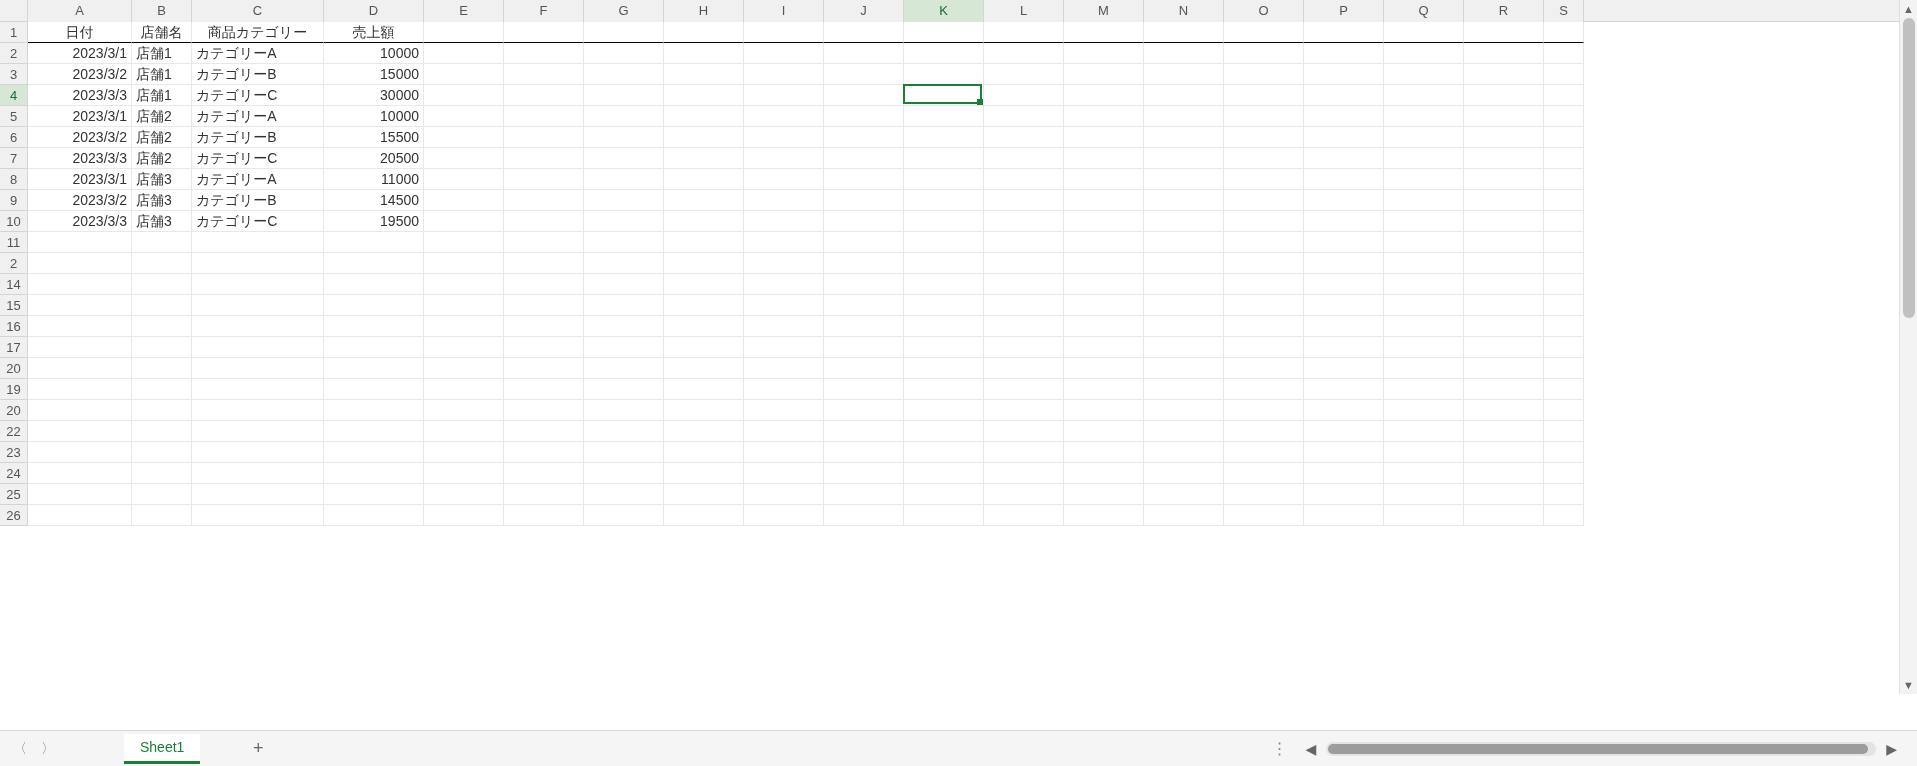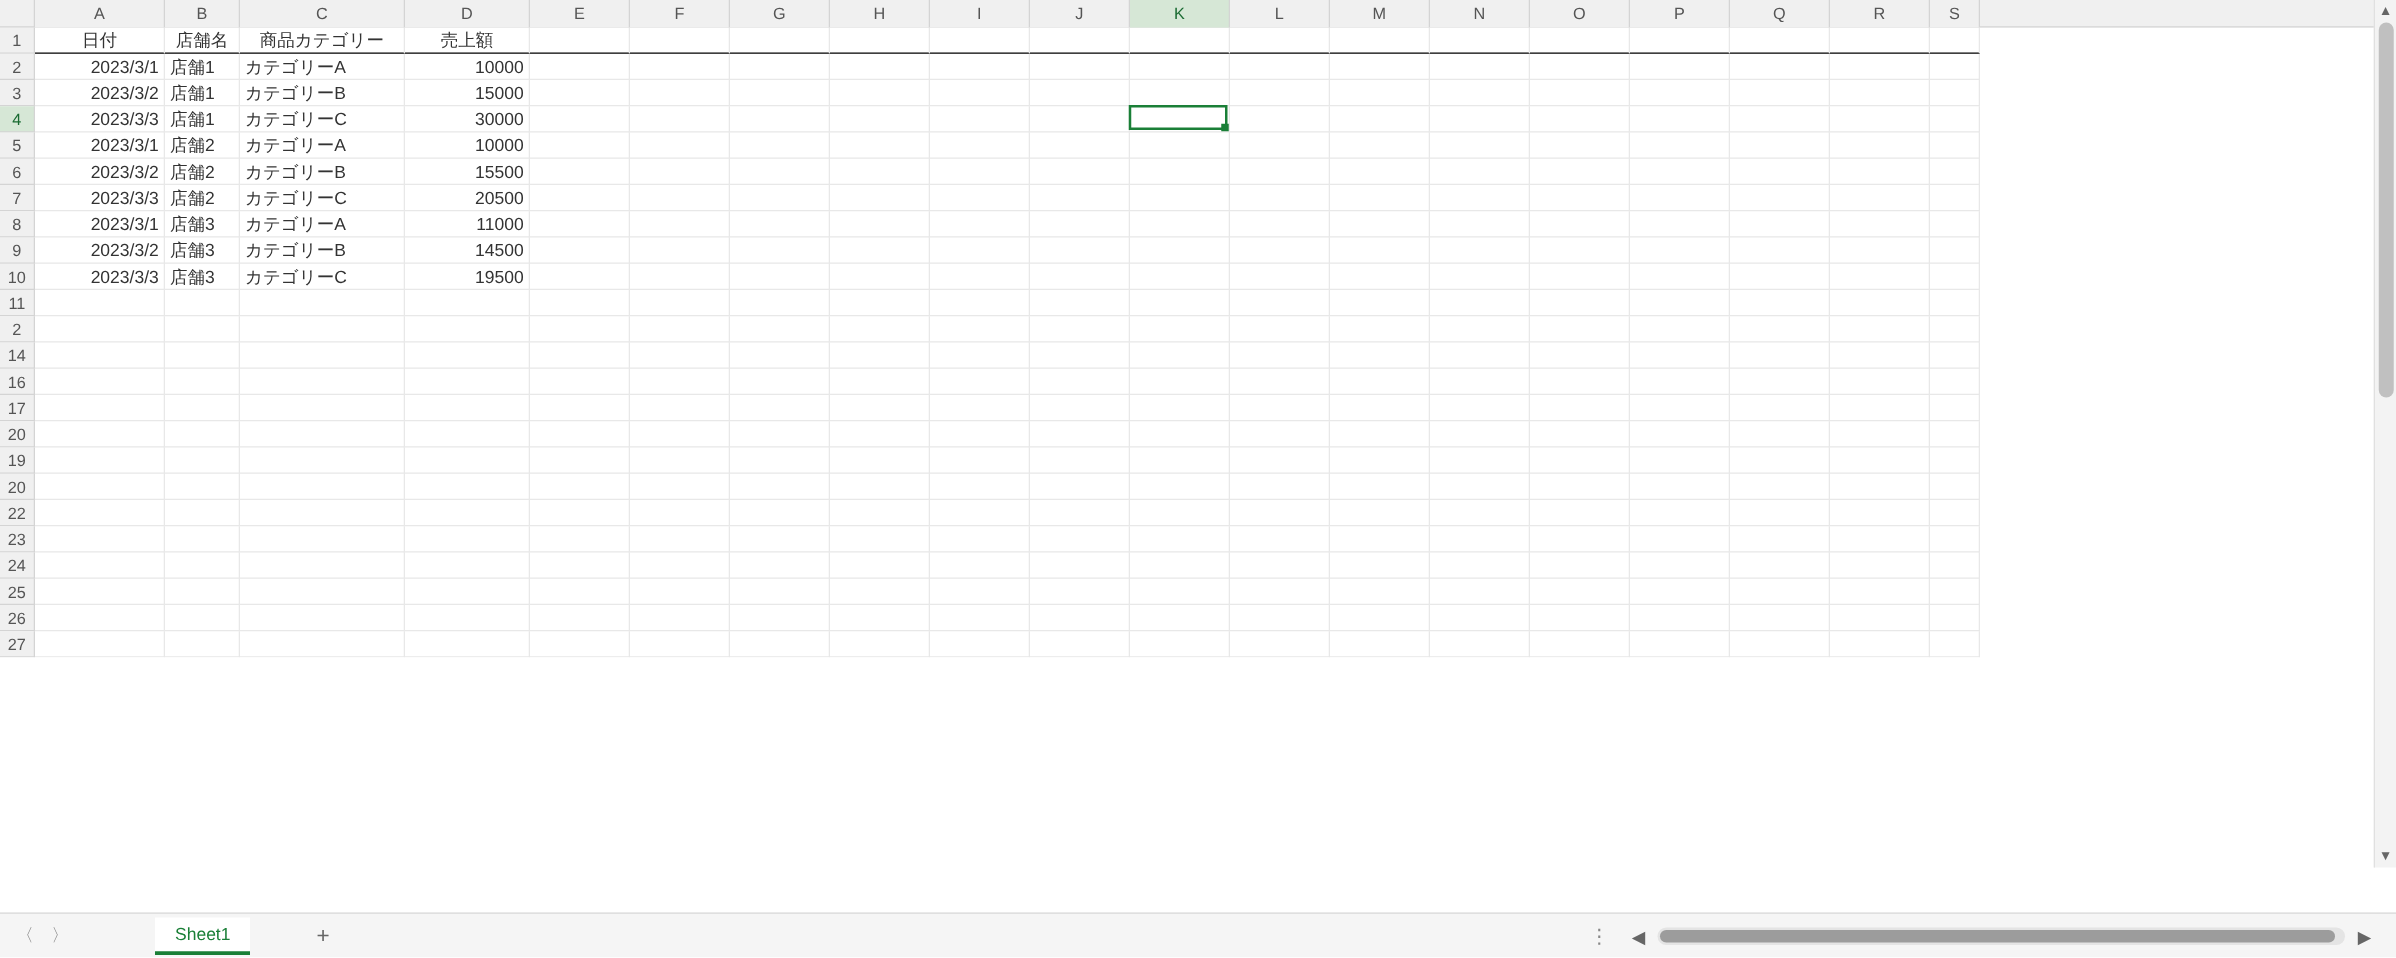--- a/index.html
+++ b/index.html
@@ -503,20 +503,42 @@
             <div class="cell" style="width: 80px;"></div>
             <div class="cell" style="width: 80px;"></div>
             <div class="cell" style="width: 80px;"></div>
             <div class="cell" style="width: 80px;"></div>
             <div class="cell" style="width: 80px;"></div>
             <div class="cell" style="width: 80px;"></div>
             <div class="cell" style="width: 80px;"></div>
             <div class="cell" style="width: 40px;"></div>
           </div>
           <div class="row">
+            <div class="row-header">15</div>
+            <div class="cell" style="width: 104px;"></div>
+            <div class="cell" style="width: 60px;"></div>
+            <div class="cell" style="width: 132px;"></div>
+            <div class="cell" style="width: 100px;"></div>
+            <div class="cell" style="width: 80px;"></div>
+            <div class="cell" style="width: 80px;"></div>
+            <div class="cell" style="width: 80px;"></div>
+            <div class="cell" style="width: 80px;"></div>
+            <div class="cell" style="width: 80px;"></div>
+            <div class="cell" style="width: 80px;"></div>
+            <div class="cell" style="width: 80px;"></div>
+            <div class="cell" style="width: 80px;"></div>
+            <div class="cell" style="width: 80px;"></div>
+            <div class="cell" style="width: 80px;"></div>
+            <div class="cell" style="width: 80px;"></div>
+            <div class="cell" style="width: 80px;"></div>
+            <div class="cell" style="width: 80px;"></div>
+            <div class="cell" style="width: 80px;"></div>
+            <div class="cell" style="width: 40px;"></div>
+          </div>
+          <div class="row">
             <div class="row-header">16</div>
             <div class="cell" style="width: 104px;"></div>
             <div class="cell" style="width: 60px;"></div>
             <div class="cell" style="width: 132px;"></div>
             <div class="cell" style="width: 100px;"></div>
             <div class="cell" style="width: 80px;"></div>
             <div class="cell" style="width: 80px;"></div>
             <div class="cell" style="width: 80px;"></div>
             <div class="cell" style="width: 80px;"></div>
             <div class="cell" style="width: 80px;"></div>
@@ -702,42 +724,20 @@
             <div class="cell" style="width: 80px;"></div>
             <div class="cell" style="width: 80px;"></div>
             <div class="cell" style="width: 80px;"></div>
             <div class="cell" style="width: 80px;"></div>
             <div class="cell" style="width: 80px;"></div>
             <div class="cell" style="width: 80px;"></div>
             <div class="cell" style="width: 40px;"></div>
           </div>
           <div class="row">
             <div class="row-header">26</div>
-            <div class="cell" style="width: 104px;"></div>
-            <div class="cell" style="width: 60px;"></div>
-            <div class="cell" style="width: 132px;"></div>
-            <div class="cell" style="width: 100px;"></div>
-            <div class="cell" style="width: 80px;"></div>
-            <div class="cell" style="width: 80px;"></div>
-            <div class="cell" style="width: 80px;"></div>
-            <div class="cell" style="width: 80px;"></div>
-            <div class="cell" style="width: 80px;"></div>
-            <div class="cell" style="width: 80px;"></div>
-            <div class="cell" style="width: 80px;"></div>
-            <div class="cell" style="width: 80px;"></div>
-            <div class="cell" style="width: 80px;"></div>
-            <div class="cell" style="width: 80px;"></div>
-            <div class="cell" style="width: 80px;"></div>
-            <div class="cell" style="width: 80px;"></div>
-            <div class="cell" style="width: 80px;"></div>
-            <div class="cell" style="width: 80px;"></div>
-            <div class="cell" style="width: 40px;"></div>
-          </div>
-          <div class="row">
-            <div class="row-header">27</div>
             <div class="cell" style="width: 104px;"></div>
             <div class="cell" style="width: 60px;"></div>
             <div class="cell" style="width: 132px;"></div>
             <div class="cell" style="width: 100px;"></div>
             <div class="cell" style="width: 80px;"></div>
             <div class="cell" style="width: 80px;"></div>
             <div class="cell" style="width: 80px;"></div>
             <div class="cell" style="width: 80px;"></div>
             <div class="cell" style="width: 80px;"></div>
             <div class="cell" style="width: 80px;"></div>

